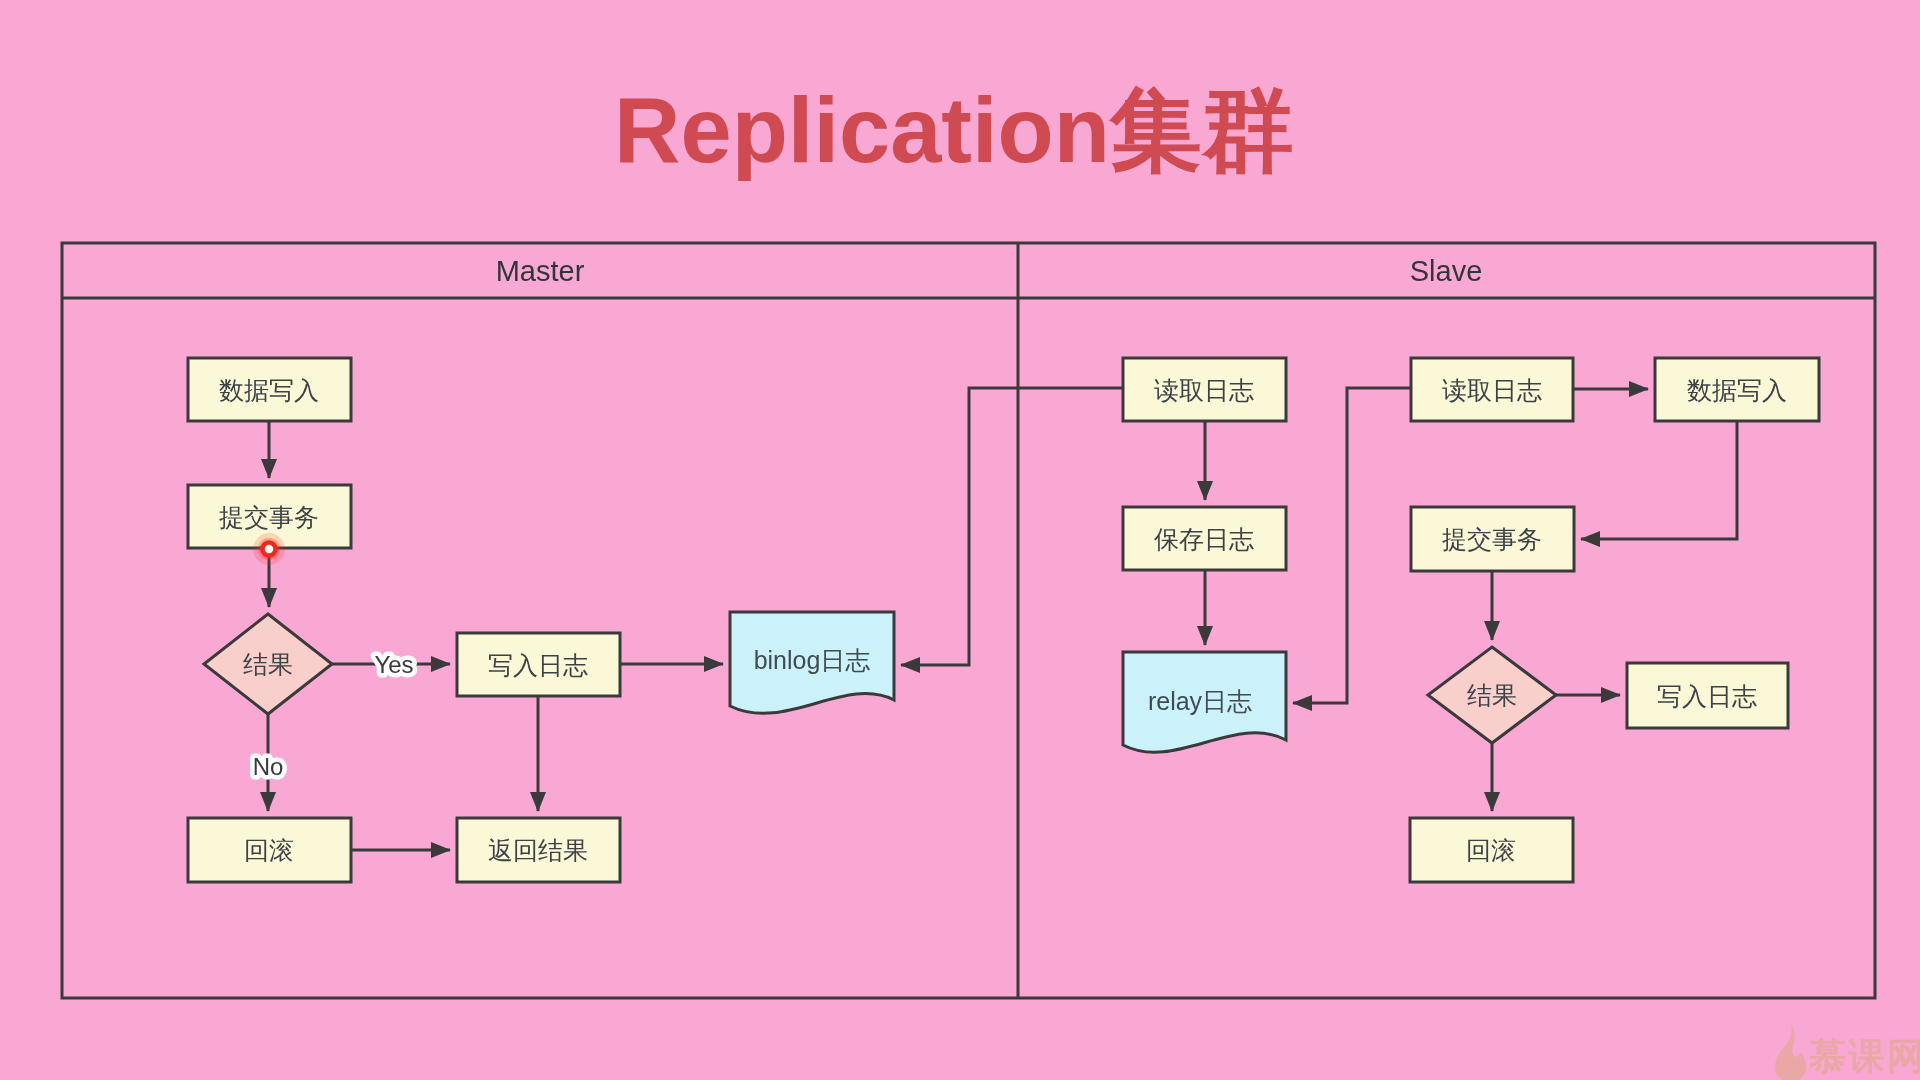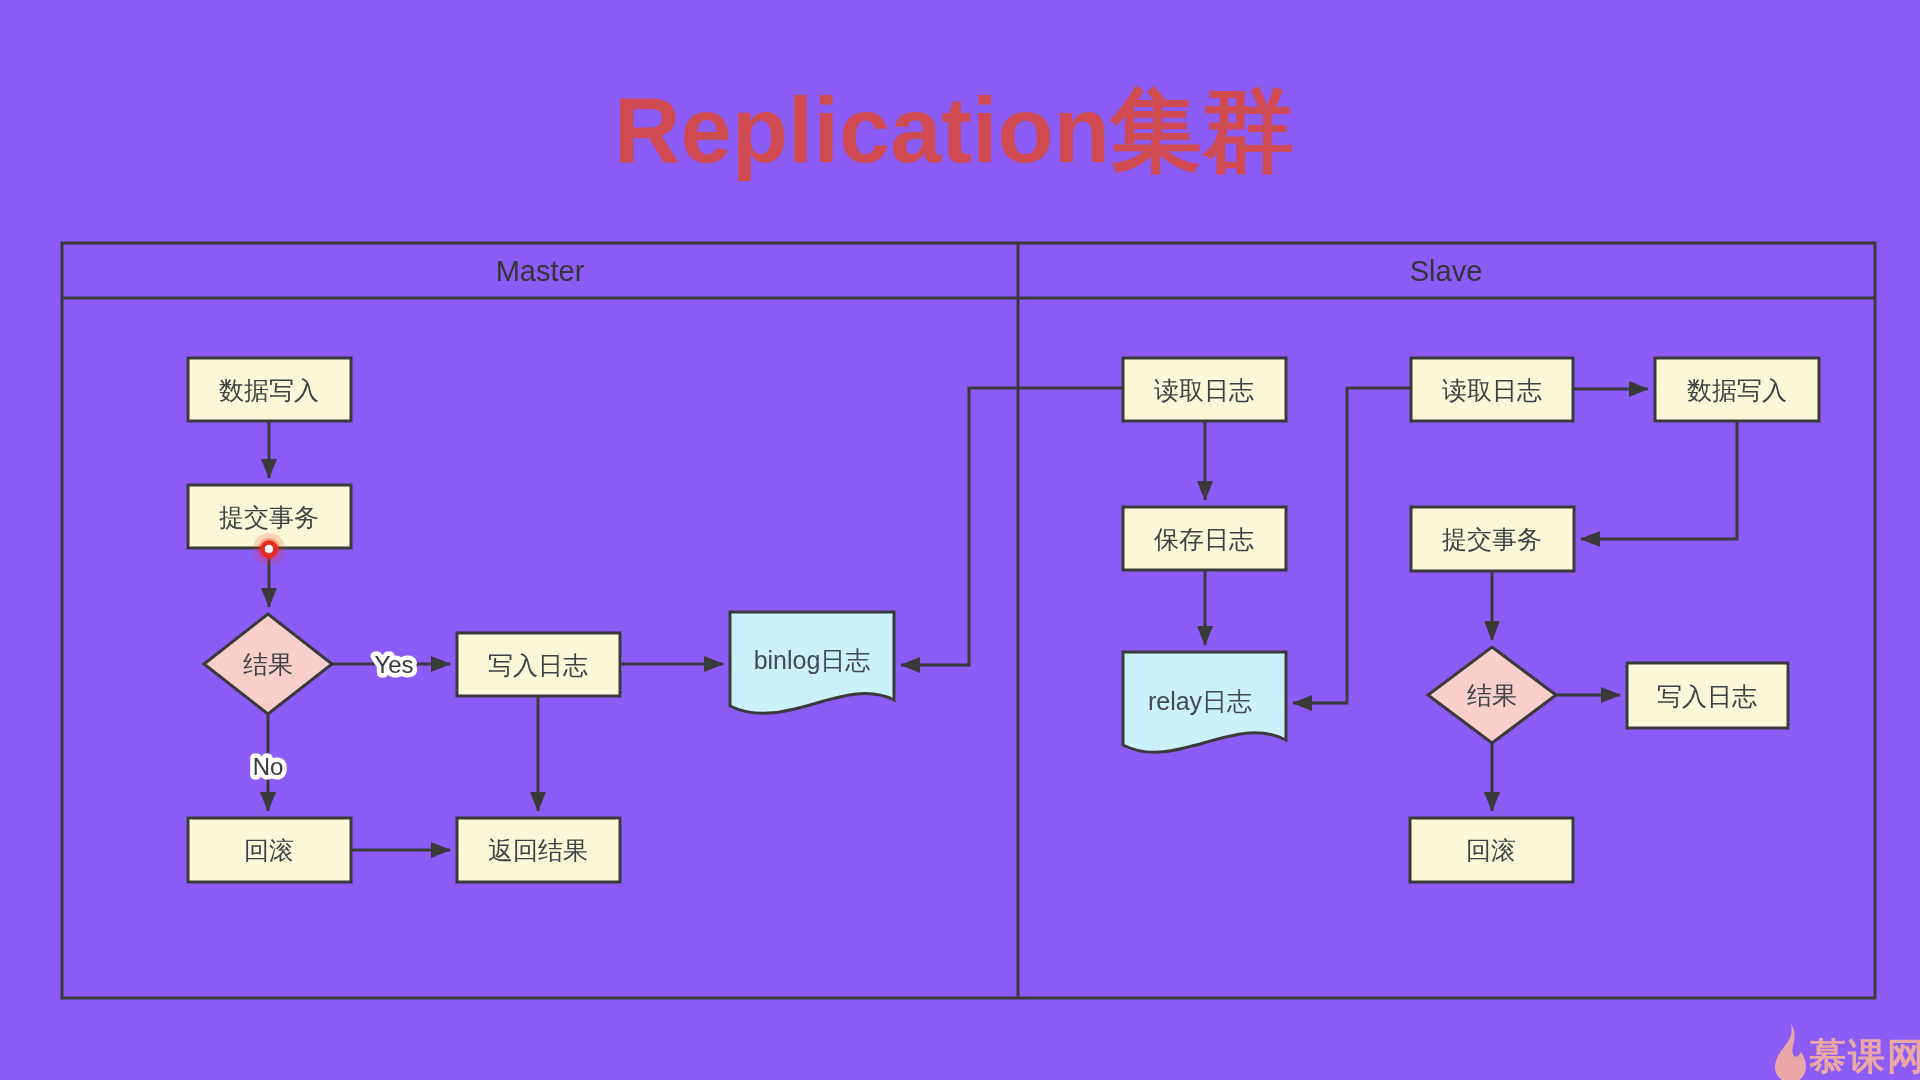--- a/index.html
+++ b/index.html
@@ -1,16 +1,16 @@
 <!DOCTYPE html>
 <html><head>
 <meta charset="utf-8">
 <style>
   html,body{margin:0;padding:0;background:#ffffff;}
-  .stage{position:relative;width:1920px;height:1080px;background:#8b5cf6;overflow:hidden;
+  .stage{position:relative;width:1920px;height:1080px;background:#f9a8d4;overflow:hidden;
          font-family:"Liberation Sans","DejaVu Sans",sans-serif;}
   svg{display:block;}
   .lane-frame{fill:none;stroke:#3a3a3a;stroke-width:3;}
   .lane-line{stroke:#3a3a3a;stroke-width:3;fill:none;}
   .lane-label{font-size:29px;fill:#333639;text-anchor:middle;}
   .shape{stroke:#3a3a3a;stroke-width:3;}
   .node-label{font-size:25px;fill:#3d4247;text-anchor:middle;}
   .doc-label{font-size:25px;fill:#414b52;text-anchor:middle;}
   .edge{fill:none;stroke:#3a3a3a;stroke-width:3;}
   .edge-label{font-size:24px;fill:#3a3a3a;text-anchor:middle;

